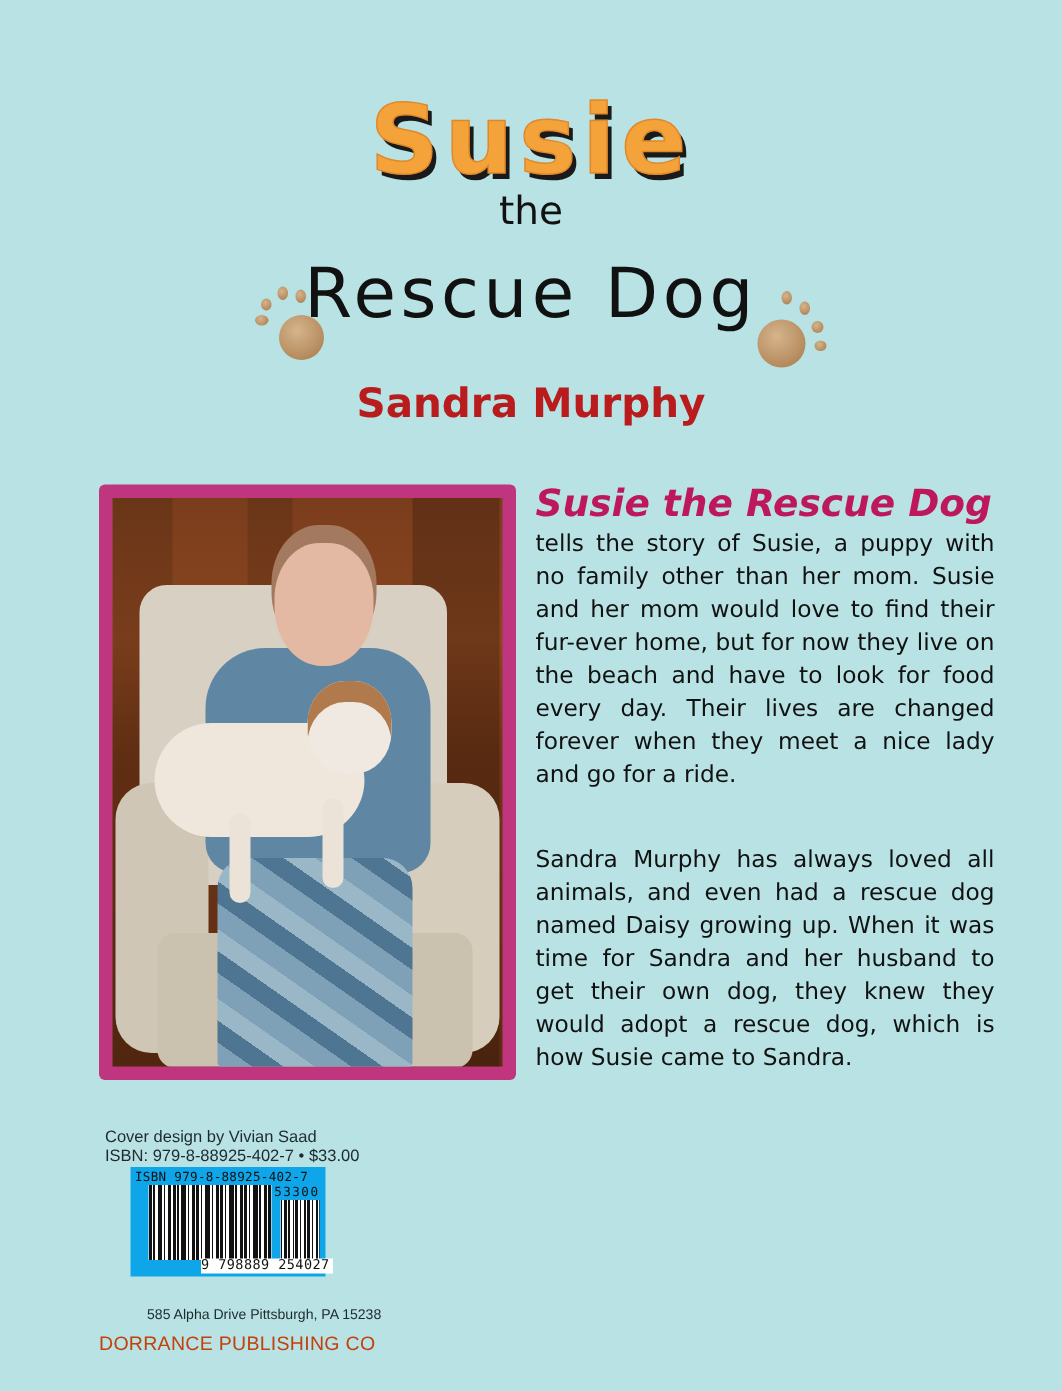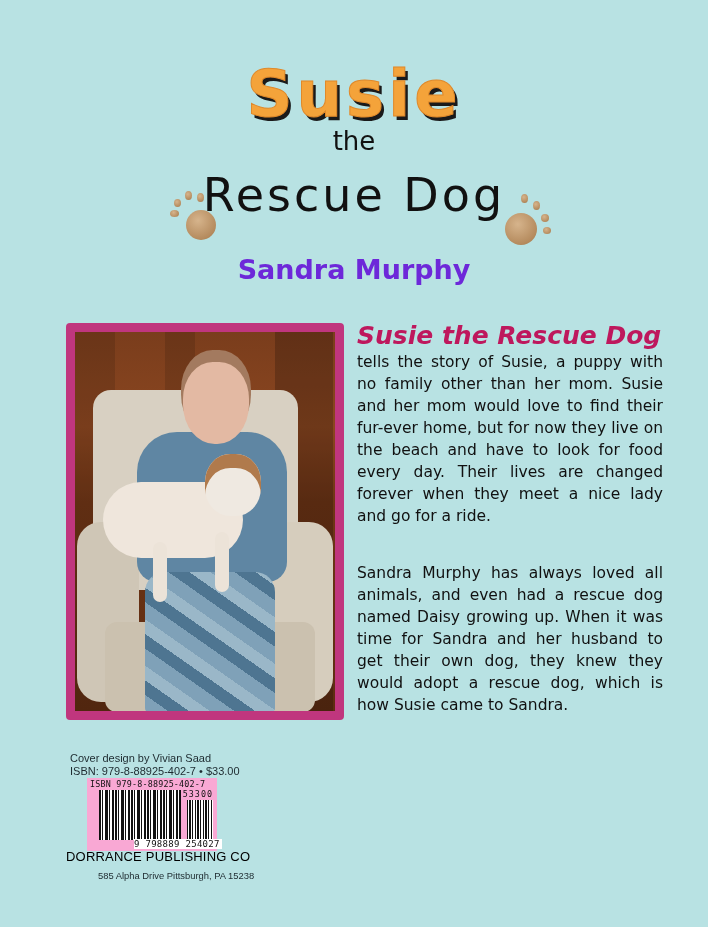--- a/index.html
+++ b/index.html
@@ -27,21 +27,21 @@
     font-size: 26px; color: #111; line-height: 1;
     font-family: "DejaVu Sans", sans-serif;
   }
   .title-rescue {
     left: 0; width: 708px; top: 172px; text-align: center;
     font-size: 46px; color: #111; line-height: 1; letter-spacing: 3px;
     font-family: "DejaVu Sans", sans-serif;
   }
   .author-name {
     left: 0; width: 708px; top: 256px; text-align: center;
-    font-size: 27px; font-weight: bold; color: #6d28d9; line-height: 1;
+    font-size: 27px; font-weight: bold; color: #b91c1c; line-height: 1;
     font-family: "DejaVu Sans", sans-serif;
   }
 
   
   .paw { width: 60px; height: 60px; }
   .paw .pad {
     position: absolute; border-radius: 50%;
     background: radial-gradient(circle at 40% 35%, #d6b48c, #b58b5e 70%, #9c7448);
   }
 
@@ -113,21 +113,21 @@
     line-height: 1;
   }
 
   
   .credit {
     left: 70px; font-family: "Liberation Sans", sans-serif;
     font-size: 11px; color: #1d2a2f; line-height: 13px;
   }
   .barcode-box {
     left: 87px; top: 778px; width: 130px; height: 73px;
-    background: #f9a8d4;
+    background: #0ea5e9;
   }
   .barcode-isbn {
     position: absolute; left: 3px; top: 1px;
     font-family: "DejaVu Sans Mono", monospace; font-size: 8.4px; letter-spacing: 0.2px;
     color: #111; white-space: nowrap;
   }
   .barcode-price {
     position: absolute; right: 4px; top: 11px;
     font-family: "DejaVu Sans Mono", monospace; font-size: 8.4px; letter-spacing: 1px;
     color: #111;
@@ -142,22 +142,22 @@
     position: absolute; left: 100px; top: 22px; width: 26px; height: 44px;
     background: repeating-linear-gradient(90deg,
       #111 0 1px, #fff 1px 2px, #111 2px 4px, #fff 4px 5px, #111 5px 6px, #fff 6px 8px);
   }
   .barcode-digits {
     position: absolute; left: 3px; top: 61px;
     font-family: "DejaVu Sans Mono", monospace; font-size: 9px; letter-spacing: 0.3px;
     color: #111; white-space: nowrap; background: #fff; padding-right: 2px; margin-left: 44px;
   }
   .publisher {
-    left: 66px; top: 849px;
-    font-family: "Liberation Sans", sans-serif; font-size: 13px; color: #000000;
+    left: 66px; top: 888px;
+    font-family: "Liberation Sans", sans-serif; font-size: 13px; color: #c2410c;
     letter-spacing: 0.2px;
     text-align: right;
   }
   .address {
     left: 70px; top: 870px;
     font-family: "Liberation Sans", sans-serif; font-size: 9.4px; color: #1d2a2f; margin-left: 28px;
   }
 </style>
 </head>
 <body>

